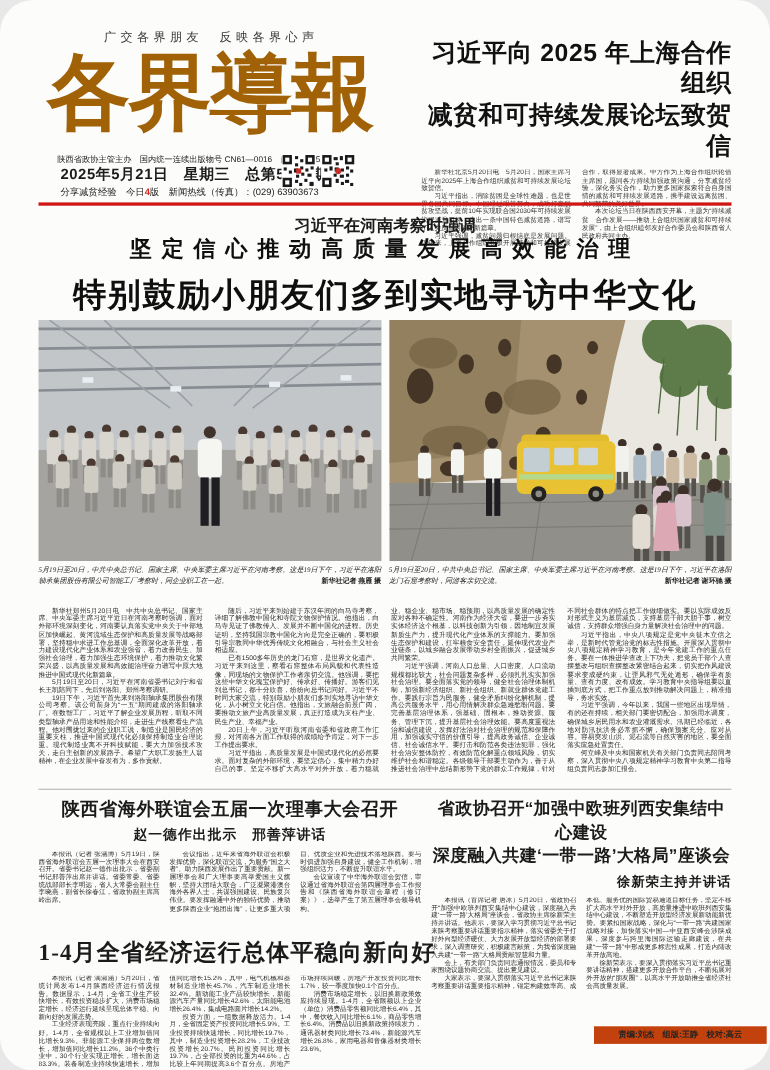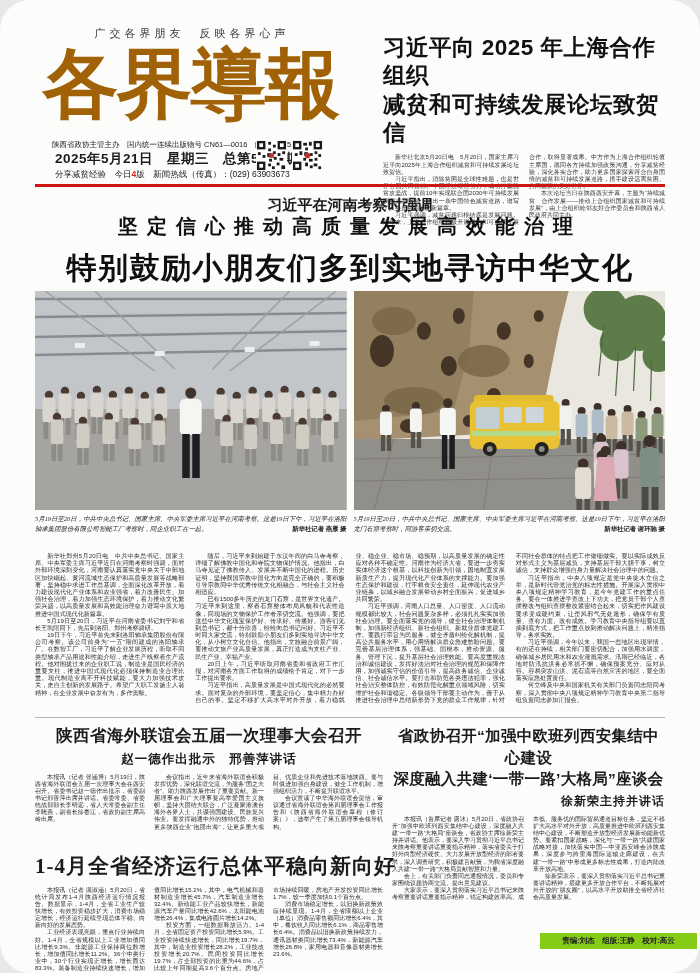--- a/index.html
+++ b/index.html
@@ -11,21 +11,21 @@
   .masthead-title{position:absolute;left:38px;top:36px;width:305px;text-align:center;
           font-family:"DejaVu Serif",serif;font-weight:bold;font-size:76px;line-height:96px;
           color:#a16207;letter-spacing:-2px;white-space:nowrap;}
   .pub-line1{position:absolute;left:52px;top:140px;width:255px;font-size:7.5px;color:#222;white-space:nowrap;}
   .date-line{position:absolute;left:55px;top:150px;width:250px;font-size:13.5px;font-weight:bold;letter-spacing:.5px;white-space:nowrap;}
   .pub-line3{position:absolute;left:55px;top:169px;width:250px;font-size:8.5px;white-space:nowrap;}
   .pub-line3 .red{color:#d4281e;font-weight:bold;}
   .qr-wrap{position:absolute;left:256px;top:140px;display:flex;gap:5px;}
   .qr{width:31px;height:31px;background:#fff;}
   .top-article{position:absolute;left:383px;top:34px;width:282px;}
-  .ta-title{font-size:22.5px;font-weight:800;line-height:1.26;text-align:left;letter-spacing:.5px;color:#111;}
+  .ta-title{font-size:22.5px;font-weight:800;line-height:1.26;text-align:right;letter-spacing:.5px;color:#111;}
   .ta-body{margin-top:7px;height:78px;overflow:hidden;column-count:2;column-gap:10px;
            font-size:6px;line-height:1.2;text-align:justify;color:#333;}
   .ta-body p{margin:0;text-indent:2em;}
   .header-rule{position:absolute;left:35px;top:184px;width:630px;height:2.5px;background:#d01515;}
   
   .kicker{position:absolute;left:0;top:196px;width:700px;text-align:center;font-size:15px;font-weight:700;}
   .hl1{position:absolute;left:0;top:213px;width:700px;text-align:center;font-size:20px;font-weight:900;
        letter-spacing:9px;white-space:nowrap;color:#0f0f0f;}
   .hl2{position:absolute;left:0;top:248px;width:700px;text-align:center;font-size:30px;font-weight:900;
        letter-spacing:1.5px;white-space:nowrap;color:#0f0f0f;}
@@ -48,21 +48,21 @@
   .assoc-body p,.econ-body p,.czx-body p{margin:0;text-indent:2em;}
   .econ-title{margin-top:15px;font-family:"Liberation Serif",serif;font-size:21px;font-weight:800;
               text-align:center;letter-spacing:1px;white-space:nowrap;}
   .econ-body{margin-top:7px;height:95px;overflow:hidden;column-count:3;column-gap:9px;
              font-size:6px;line-height:1.18;text-align:justify;color:#2a2a2a;}
   .bottom-right{position:absolute;left:392px;top:725px;width:273px;}
   .czx-title{font-size:15.5px;font-weight:800;text-align:center;line-height:1.4;letter-spacing:.3px;}
   .czx-sub{margin-top:3px;font-size:12px;font-weight:700;text-align:right;letter-spacing:1px;}
   .czx-body{margin-top:6px;height:152px;overflow:hidden;column-count:2;column-gap:9px;
             font-size:6px;line-height:1.18;text-align:justify;color:#2a2a2a;}
-  .footer-bar{position:absolute;left:540px;top:933px;width:157px;height:16px;background:#84cc16;
+  .footer-bar{position:absolute;left:540px;top:933px;width:157px;height:16px;background:#c2410c;
               font-size:7.5px;font-weight:bold;text-align:center;line-height:16px;color:#222;z-index:5;}
 </style>
 </head>
 <body>
 
 <div class="page">
 
   <div class="slogan">广交各界朋友　反映各界心声</div>
   <div class="masthead-title">各界導報</div>
   <div class="pub-line1">陕西省政协主管主办　国内统一连续出版物号 CN61—0016　邮发代号 51—38</div>

